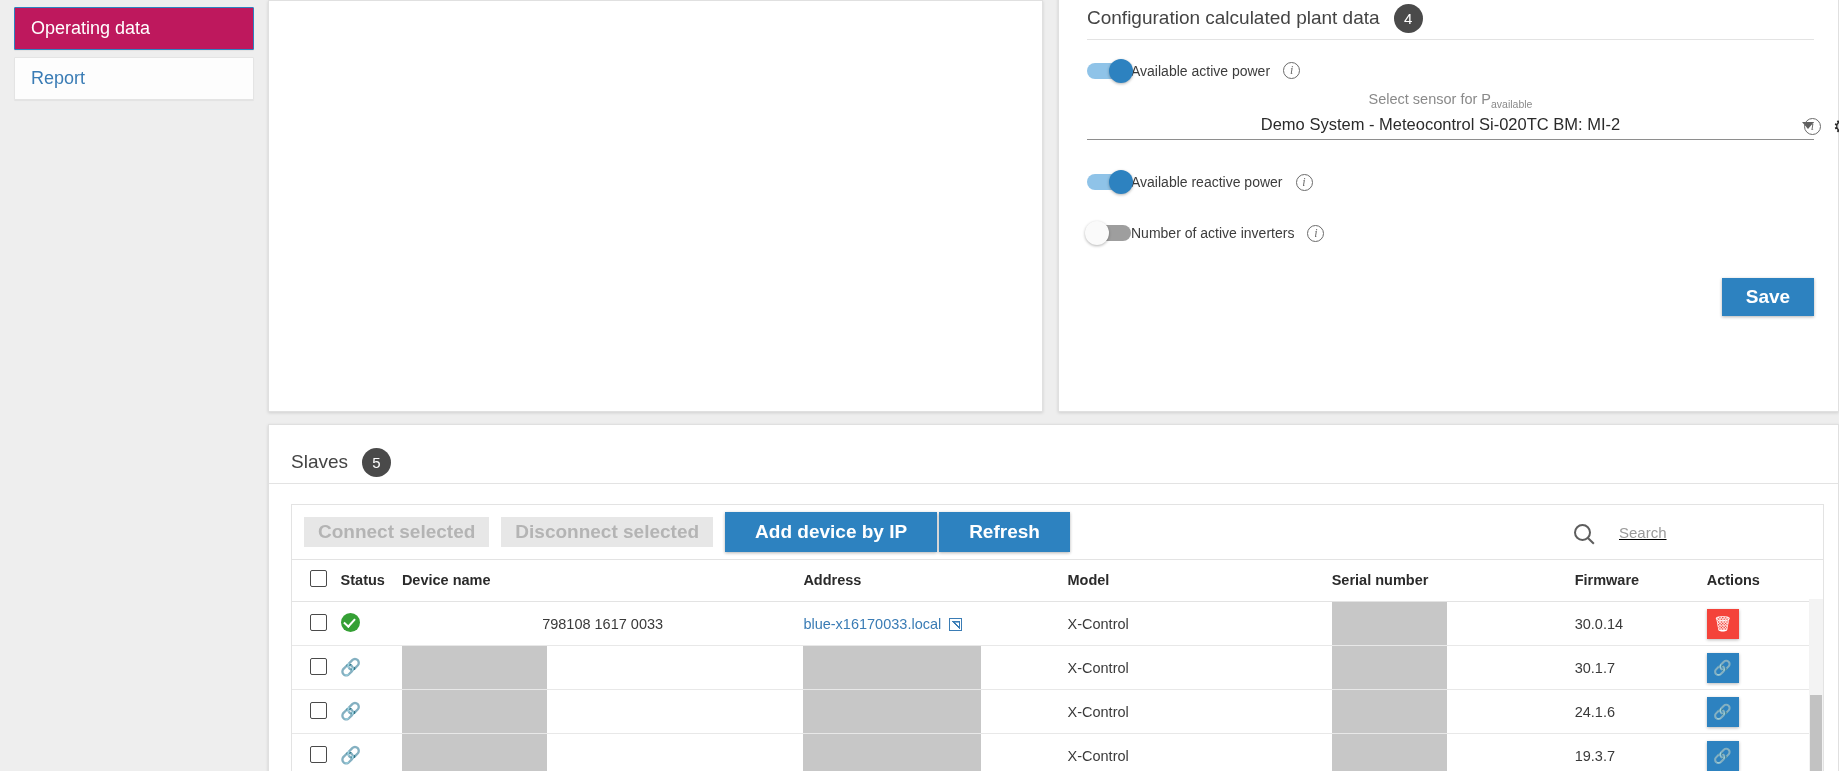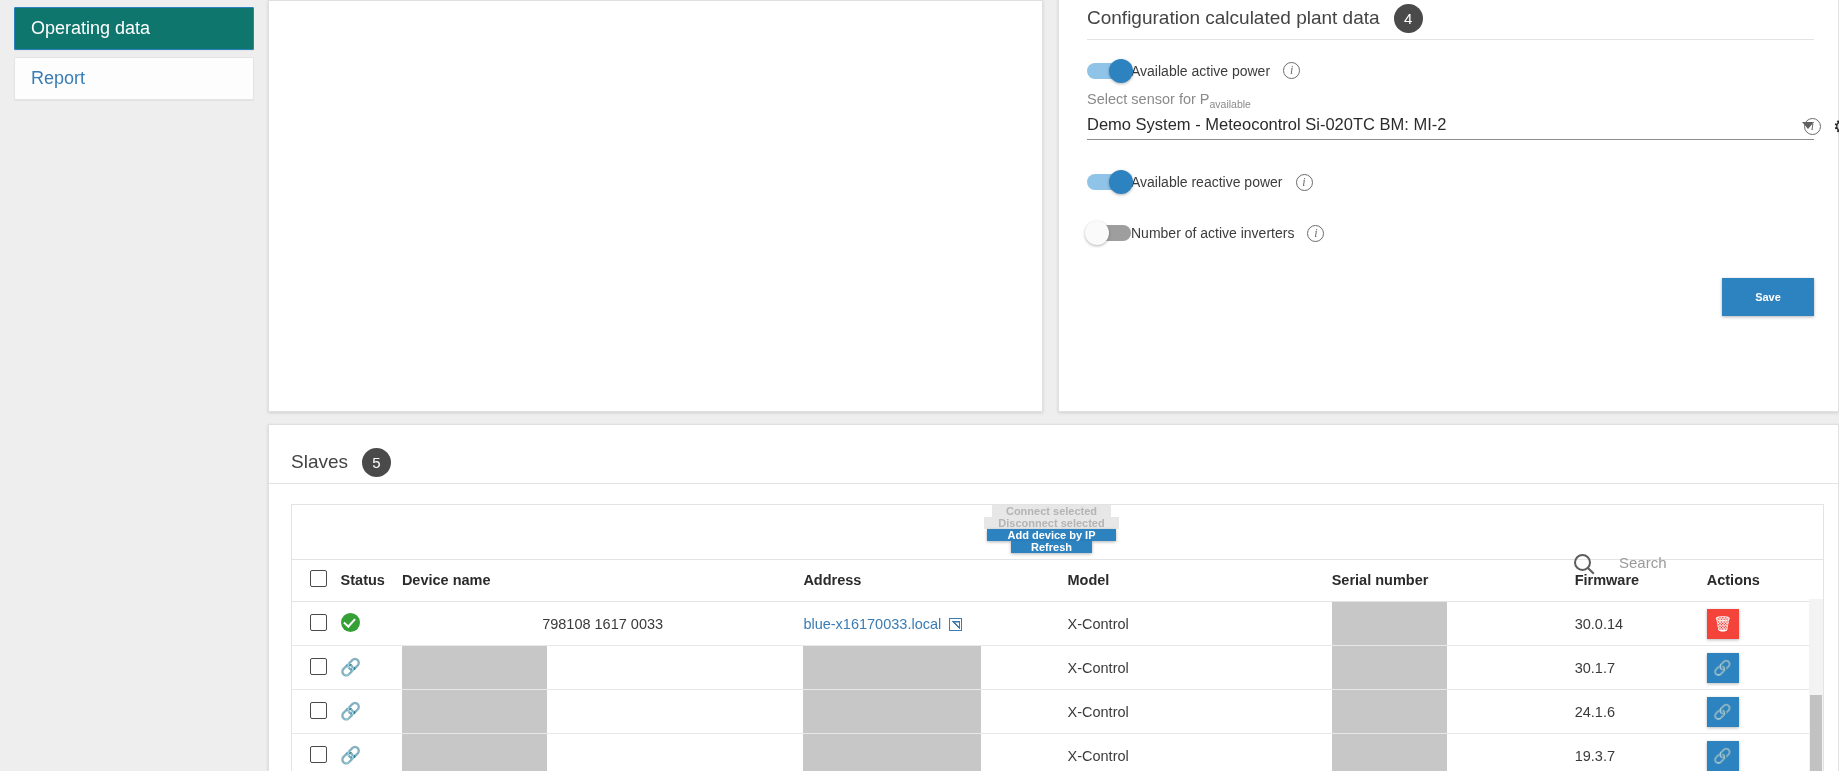--- a/index.html
+++ b/index.html
@@ -32,21 +32,21 @@
     padding-left: 16px;
     font-size: 18px;
     background: #fdfdfd;
     color: #3a7cb5;
     border: 1px solid #e4e4e4;
     border-radius: 1px;
     cursor: pointer;
     box-shadow: 0 1px 1px rgba(0,0,0,0.05);
   }
   .nav-item.active {
-    background: #0f766e;
+    background: #be185d;
     color: #ffffff;
     border-color: #2d82c0;
   }
 
   
   .card {
     position: absolute;
     background: #ffffff;
     border: 1px solid #e0e0e0;
     box-shadow: 0 1px 3px rgba(0,0,0,0.13);
@@ -124,21 +124,21 @@
     border-radius: 50%;
     color: #6b6b6b;
     font-size: 12px;
     font-family: "Liberation Serif", serif;
     font-style: italic;
     margin-left: 13px;
     cursor: pointer;
     flex: 0 0 auto;
   }
 
-  .field { position: relative; margin-top: 12px; }
+  .field { position: relative; margin-top: 12px; text-align: center; }
   .field-label {
     font-size: 14.5px;
     color: #8a8a8a;
     margin-bottom: 5px;
   }
   .field-label sub { font-size: 10.5px; }
   .field-line {
     display: flex; align-items: flex-end;
     border-bottom: 1px solid #8e8e8e;
     padding-bottom: 5px;
@@ -166,21 +166,21 @@
     line-height: 1; font-size: 19px; color: #2b2b2b;
   }
   .field-sep { margin-top: 34px; }
 
   .save-row {
     display: flex; justify-content: flex-end;
     padding: 30px 24px 0 0;
   }
   .btn {
     border: none;
-    font-size: 11px;
+    font-size: 19px;
     font-weight: bold;
     cursor: pointer;
     font-family: "Liberation Sans", sans-serif;
   }
   .btn-primary {
     background: #2d82c0;
     color: #ffffff;
     box-shadow: 0 1px 3px rgba(0,0,0,0.3);
   }
   .btn-save { width: 92px; height: 38px; }
@@ -196,39 +196,39 @@
 
   .table-wrap {
     margin: 20px 14px 0 22px;
     border: 1px solid #e3e3e3;
     position: relative;
   }
   .toolbar {
     display: flex; align-items: center;
     height: 54px;
     padding: 0 12px 0 12px;
-    flex-direction: column;
   }
   .btn-disabled {
     background: #e7e7e7;
     color: #b4b4b4;
     height: 30px;
     padding: 0 14px;
     margin-right: 12px;
     cursor: default;
   }
   .btn-tool {
     height: 40px;
-    padding: 0 20px;
-    margin-right: 12px;
+    padding: 0 30px;
+    margin-right: 2px;
   }
   .search-box {
     margin-left: auto;
     display: flex; align-items: center;
     padding-right: 14px;
+    text-decoration: underline;
   }
   .search-icon {
     width: 17px; height: 17px;
     border: 2px solid #5d5d5d;
     border-radius: 50%;
     position: relative;
     margin-right: 26px;
   }
   .search-icon::after {
     content: "";

